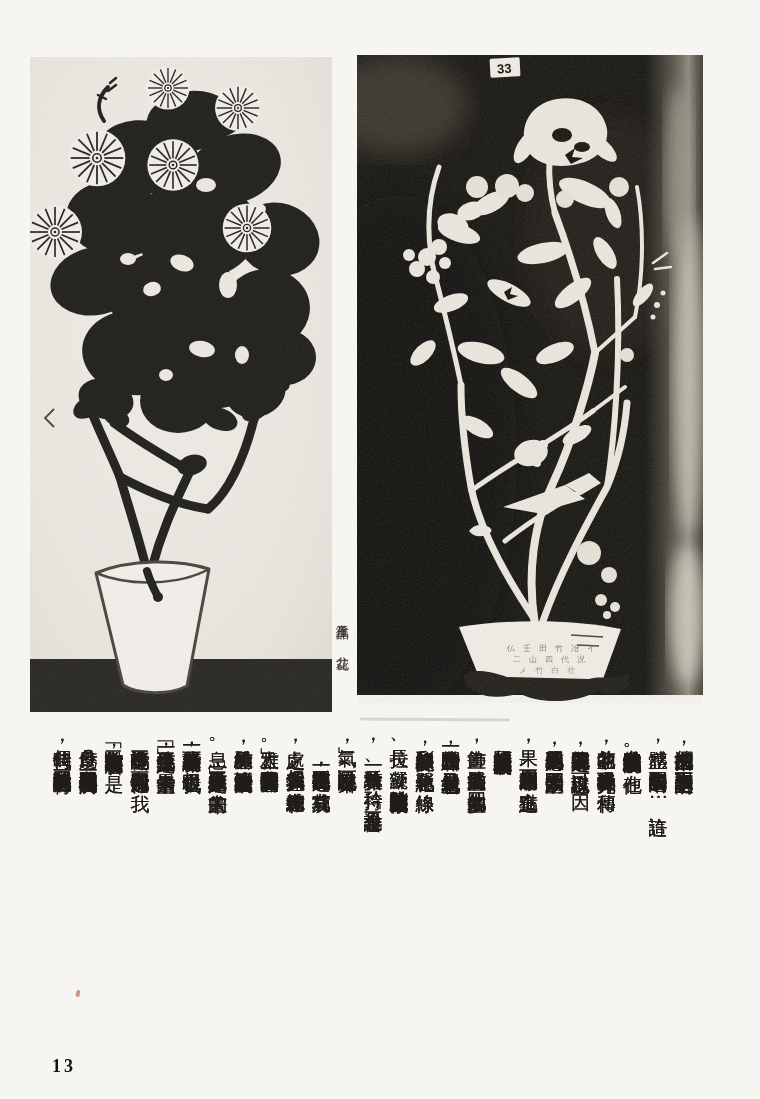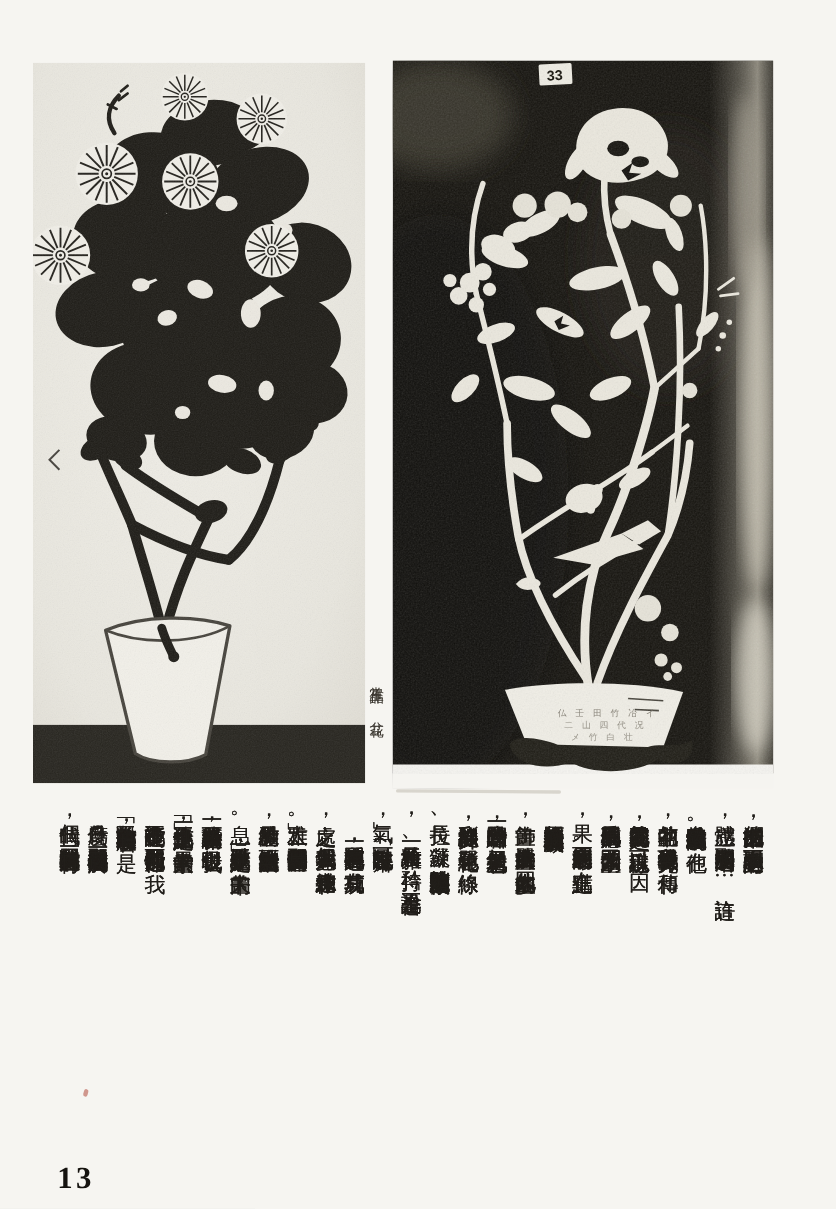--- a/index.html
+++ b/index.html
@@ -32,21 +32,21 @@
   .article{
     position:absolute;top:735px;left:47px;width:650px;height:338px;
     writing-mode:vertical-rl;text-orientation:upright;
     font-size:19px;line-height:25.9px;letter-spacing:.4px;
     color:#211e1a;text-shadow:0 0 .4px #211e1a;
   }
   .article .col{white-space:nowrap;}
   
   .pageno{
     position:absolute;left:52px;top:1056px;
-    font-size:28px;font-weight:bold;letter-spacing:3px;color:#15130f;
+    font-size:18px;font-weight:bold;letter-spacing:3px;color:#15130f;
   }
 </style>
 </head>
 <body>
 
 <div class="page">
 
   <figure class="art art-left" style="margin:0">
     <svg viewBox="0 0 302 655">
       <defs>

